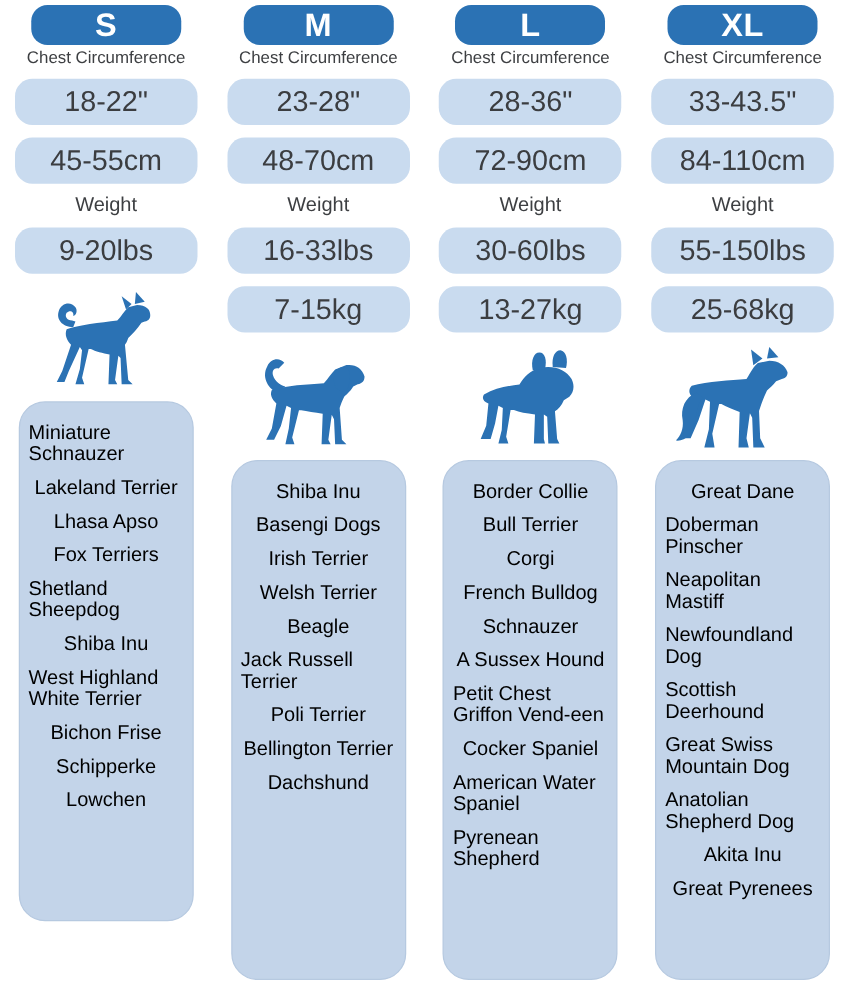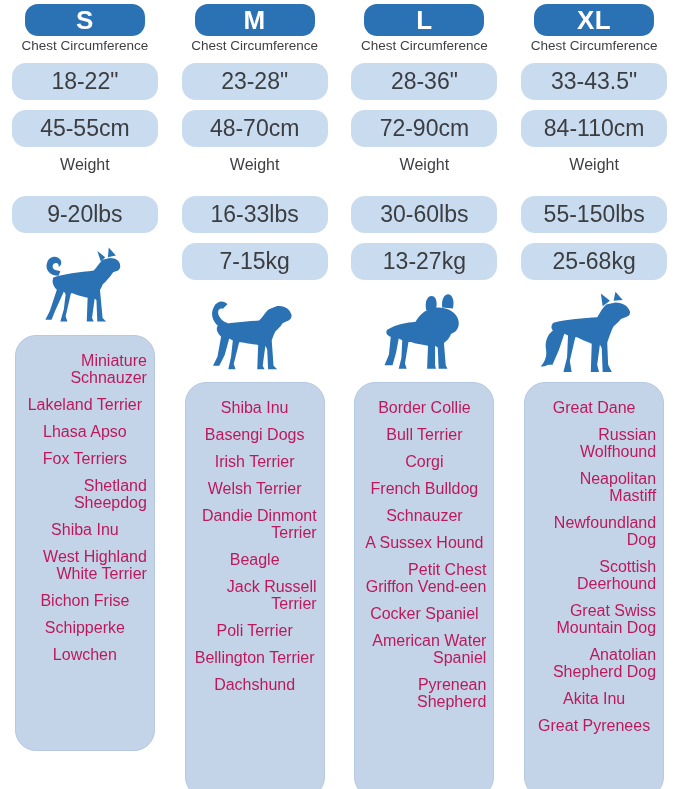--- a/index.html
+++ b/index.html
@@ -17,35 +17,35 @@
     display:flex;align-items:center;justify-content:center;
     font-size:26px;font-weight:bold;letter-spacing:0.5px;
   }
   .small-label{margin-top:2px;font-size:13.5px;line-height:15px;white-space:nowrap;}
   .pill{
     width:146px;height:37px;border-radius:14px;background:#c9dbef;
     display:flex;align-items:center;justify-content:center;
     font-size:23px;color:#3b3d40;margin-top:10px;
   }
   .mid-label{margin-top:9px;font-size:16px;line-height:18px;}
-  .pill.weight{margin-top:22px;text-align:right;}
+  .pill.weight{margin-top:8px;text-align:right;}
   .dog{
     height:94px;margin-top:8px;width:100%;
     display:flex;align-items:center;justify-content:center;
   }
   .dog svg{display:block;}
   .panel{
     width:140px;height:416px;box-sizing:border-box;
     background:#c3d4e9;border:1px solid #b6c9e0;border-radius:21px;
     padding:16px 7px 8px 7px;
     display:flex;flex-direction:column;align-items:center;
   }
   .breed{
-    font-size:16px;line-height:17px;text-align:right;
-    margin-bottom:10px;color:#be185d;
+    font-size:16px;line-height:17px;text-align:left;
+    margin-bottom:10px;color:#000000;
   }
 </style>
 </head>
 <body>
 
 <div class="grid">
 
   <div class="col">
     <div class="badge">S</div>
     <div class="small-label">Chest Circumference</div>
@@ -88,21 +88,20 @@
         <path d="M16 36 C28 32 48 31 62 30 C66 26 68 22 72 18 L82 14 C90 13 96 17 98 24 C98 28 96 30 92 31 L88 33 C85 38 82 40 80 42 C78 46 77 49 76 52 L78 80 L82 84 L72 84 L71 62 L69 58 L66 80 L68 84 L60 84 L61 57 C54 56 47 55 42 54 L40 54 L34 78 L36 84 L28 84 L31 70 L33 52 L29 50 L24 68 L18 80 L11 80 L16 70 L20 48 C16 44 14 40 16 36 Z"></path>
         <path d="M80 16 C74 15 70 21 71 29 C72 36 78 39 82 36 C85 33 86 24 84 18 Z"></path>
         <path d="M20 38 C12 34 7 24 12 15 C15 8 23 7 27 12 L22 17 C18 16 16 19 17 23 C19 29 24 32 28 33 Z"></path>
       </svg>
     </div>
     <div class="panel">
       <div class="breed">Shiba Inu</div>
       <div class="breed">Basengi Dogs</div>
       <div class="breed">Irish Terrier</div>
       <div class="breed">Welsh Terrier</div>
-      <div class="breed">Dandie Dinmont Terrier</div>
       <div class="breed">Beagle</div>
       <div class="breed">Jack Russell Terrier</div>
       <div class="breed">Poli Terrier</div>
       <div class="breed">Bellington Terrier</div>
       <div class="breed">Dachshund</div>
     </div>
   </div>
 
   <div class="col">
     <div class="badge">L</div>
@@ -144,21 +143,21 @@
     <div class="dog">
       <svg width="114" height="88" viewBox="0 0 125 95" fill="#2b72b4" xmlns="http://www.w3.org/2000/svg">
         <path d="M18 34 C32 30 52 29 66 28 C70 22 72 17 76 14 L86 12 C94 12 100 16 102 22 C102 25 101 27 97 28 L92 30 C89 34 86 36 84 38 C81 44 79 50 77 56 L78 80 L82 88 L72 88 L71 62 L69 58 L66 80 L68 88 L59 88 L60 57 C54 55 48 52 44 50 L42 50 L36 76 L38 88 L29 88 L33 72 L34 48 L30 46 L24 64 L17 80 L9 80 L15 68 L19 44 C15 41 15 37 18 34 Z"></path>
         <path d="M72 16 L70 2 L80 10 Z"></path>
         <path d="M84 10 L86 0 L94 9 Z"></path>
         <path d="M22 40 C12 44 8 54 10 64 C11 72 8 78 4 82 C12 83 20 76 21 66 C22 56 24 48 28 44 Z"></path>
       </svg>
     </div>
     <div class="panel">
       <div class="breed">Great Dane</div>
-      <div class="breed">Russian Wolfhound</div>
+      <div class="breed">Doberman Pinscher</div>
       <div class="breed">Neapolitan Mastiff</div>
       <div class="breed">Newfoundland Dog</div>
       <div class="breed">Scottish Deerhound</div>
       <div class="breed">Great Swiss Mountain Dog</div>
       <div class="breed">Anatolian Shepherd Dog</div>
       <div class="breed">Akita Inu</div>
       <div class="breed">Great Pyrenees</div>
     </div>
   </div>
 

